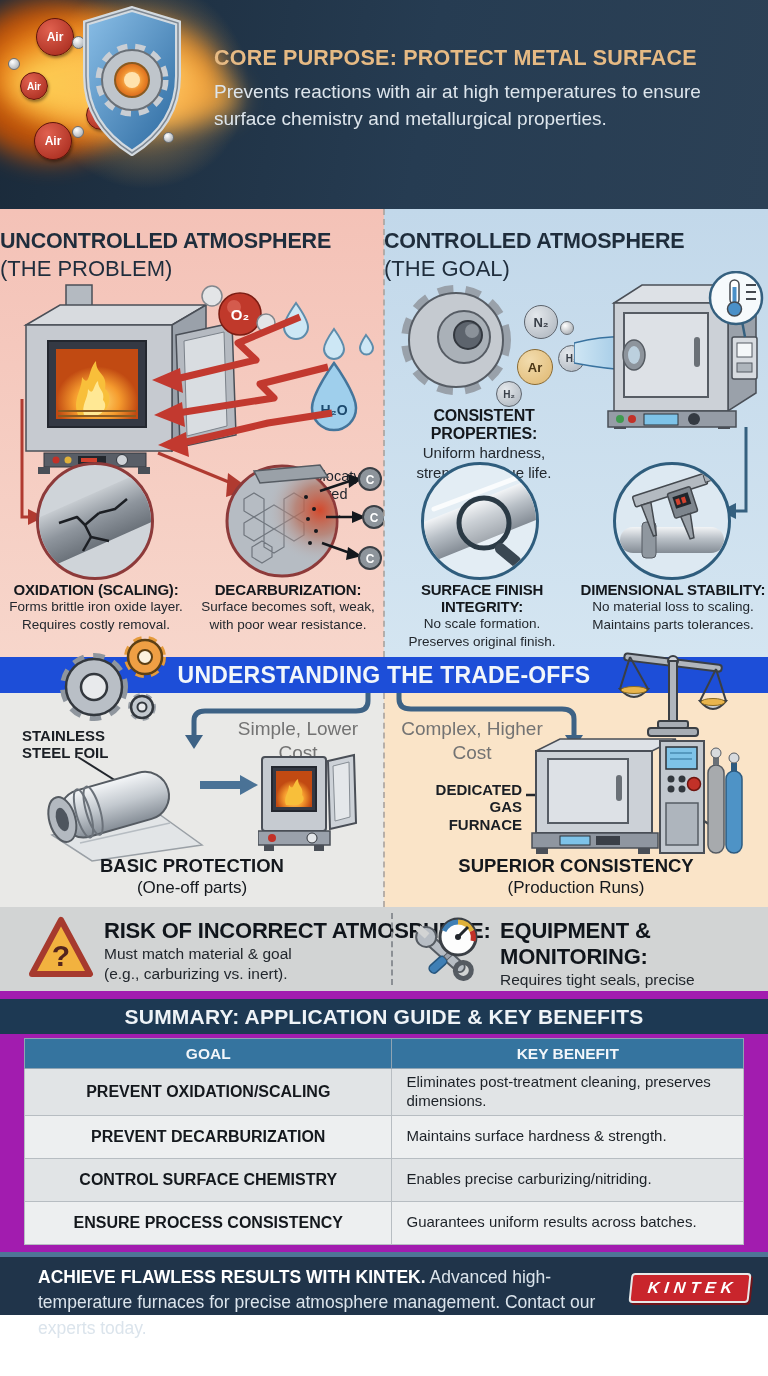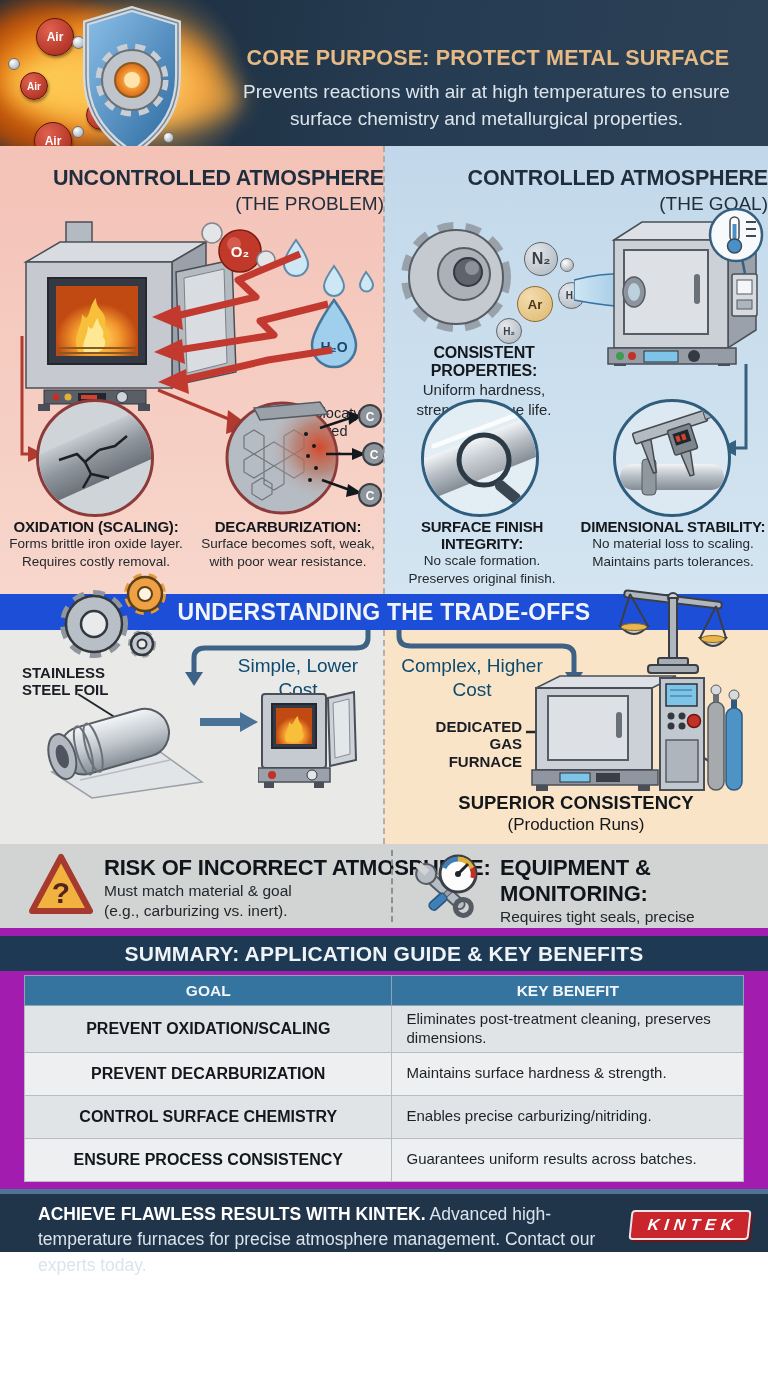--- a/index.html
+++ b/index.html
@@ -7,57 +7,57 @@
   body { font-family:"Liberation Sans", sans-serif; background:#fff; }
   .page { position:relative; width:768px; height:1376px; overflow:hidden; }
   .abs { position:absolute; }
   section { position:relative; width:768px; }
 
   
   .sec-header { height:103px; background:linear-gradient(180deg,#2e6c9c,#35739f); display:flex; align-items:center; justify-content:center; }
   .sec-header h1 { color:#f3f7fa; font-size:38px; line-height:1.12; font-weight:bold; letter-spacing:-.5px; text-align:center; text-shadow:0 2px 3px rgba(0,0,0,.25); }
 
   
-  .sec-hero { height:146px; background:linear-gradient(100deg,#1a2a3a,#263c52 55%,#2c4156); overflow:hidden;text-align:center; }
+  .sec-hero { height:209px; background:linear-gradient(100deg,#1a2a3a,#263c52 55%,#2c4156); overflow:hidden; }
   .flames { left:0; top:0; width:260px; height:161px; }
   .blob { position:absolute; border-radius:50%; filter:blur(12px); }
   .air-mol { position:absolute; border-radius:50%; background:radial-gradient(circle at 35% 30%,#e0614f,#a22619); color:#fff; font-weight:bold; display:flex; align-items:center; justify-content:center; border:1px solid #5e130c; box-shadow:1px 2px 3px rgba(0,0,0,.4); }
   .sphere { position:absolute; border-radius:50%; background:radial-gradient(circle at 35% 30%,#fff,#9aa0a6); border:1px solid #6a7077; }
   .glow { left:40px; top:-20px; width:210px; height:210px; background:radial-gradient(circle,rgba(255,214,130,.6),rgba(255,180,80,.25) 45%,transparent 70%); border-radius:50%; }
   .purpose { left:214px; top:46px; width:548px; }
   .purpose h2 { color:#e6ba84; font-size:21.5px; font-weight:bold; letter-spacing:.2px; }
   .purpose p { margin-top:8px; color:#dde5ec; font-size:19px; line-height:1.42; width:545px; }
 
   
   .sec-columns { height:448px; display:flex; }
   .col { position:relative; width:384px; height:448px; }
   .col-problem { background:linear-gradient(180deg,#f4c2b7,#f7d6cb); }
   .col-goal { background:linear-gradient(180deg,#c2d8ea,#d4e5f1); }
-  .col-title { width:100%; text-align:right; top:20px; color:#1f2d3c; }
+  .col-title { width:100%; text-align:left; top:20px; color:#1f2d3c; }
   .col-title .t1 { font-size:21.5px; font-weight:bold; letter-spacing:-.2px; }
-  .col-title .t2 { font-size:19px; margin-top:2px; }
+  .col-title .t2 { font-size:22px; margin-top:2px; }
   .v-dash { top:0; left:383px; height:100%; border-left:2px dashed #a9a39e; opacity:.8; }
   .circle-ill { border-radius:50%; overflow:hidden; background:#cfd4d9; }
   .circ-red { border:3px solid #8d3a3a; }
   .circ-blue { border:3px solid #2f5d7d; }
   .cap { text-align:center; color:#14181d; }
   .cap b { display:block; font-size:15px; letter-spacing:-.2px; }
   .cap span { display:block; font-size:13.5px; line-height:1.3; color:#23282e; }
   .note { font-size:14.5px; color:#1c222a; text-align:center; line-height:1.25; }
 
   
   .sec-banner { height:36px; background:#1d4ed8; z-index:6; }
   .sec-banner h3 { width:100%; text-align:center; line-height:36px; color:#f2f6fa; font-size:23px; font-weight:bold; letter-spacing:.2px; }
 
   
   .sec-trade { height:214px; display:flex; }
   .trade-col { position:relative; width:384px; height:214px; }
   .trade-left { background:#e9e9e7; }
   .trade-right { background:#fae4c8; }
-  .cost { font-size:19px; color:#0c4a6e; text-align:center; line-height:1.25; }
+  .cost { font-size:19px; color:#737373; text-align:center; line-height:1.25; }
   .small-label { font-weight:bold; font-size:15px; color:#1a1e24; line-height:1.15; }
   .trade-cap { width:100%; text-align:center; color:#14181d; }
   .trade-cap b { font-size:18.5px; display:block; }
   .trade-cap span { font-size:17px; display:block; margin-top:1px; }
 
   
   .sec-risk { height:84px; background:#d2d4d4; }
   .risk-text b { display:block; font-size:22px; color:#10151b; letter-spacing:-.2px; }
   .risk-text span { display:block; font-size:15.5px; color:#22272d; line-height:1.3; }
   .risk-div { top:6px; left:391px; height:72px; border-left:2px dashed #8c9095; }
@@ -301,21 +301,21 @@
       </div>
 
       <svg class="abs" style="left:14px;top:68px;" width="126" height="126" viewBox="0 0 126 126">
         <circle cx="58" cy="63" r="46" fill="none" stroke="#99a1aa" stroke-width="18" stroke-dasharray="14 11"></circle>
         <circle cx="58" cy="63" r="47" fill="#c5cad0" stroke="#565c64" stroke-width="2"></circle>
         <circle cx="66" cy="60" r="26" fill="#aab1b8" stroke="#565c64" stroke-width="2"></circle>
         <circle cx="70" cy="58" r="14" fill="#5d646d" stroke="#33383f" stroke-width="2"></circle>
         <circle cx="74" cy="54" r="7" fill="#8b929a"></circle>
       </svg>
 
-      <div class="abs" style="left:140px;top:96px;width:34px;height:34px;border-radius:50%;background:radial-gradient(circle at 35% 30%,#e4e8ec,#aab2bb);border:1.5px solid #5d646d;display:flex;align-items:center;justify-content:center;font-size:16px;font-weight:bold;color:#3a4049;">
+      <div class="abs" style="left:140px;top:96px;width:34px;height:34px;border-radius:50%;background:radial-gradient(circle at 35% 30%,#e4e8ec,#aab2bb);border:1.5px solid #5d646d;display:flex;align-items:center;justify-content:center;font-size:13px;font-weight:bold;color:#3a4049;">
           <span>N₂</span>
         </div>
       <div class="abs" style="left:133px;top:140px;width:36px;height:36px;border-radius:50%;background:radial-gradient(circle at 35% 30%,#f2dcae,#dfb871);border:1.5px solid #8a6a32;display:flex;align-items:center;justify-content:center;font-size:13px;font-weight:bold;color:#4a3616;">
           <span>Ar</span>
         </div>
       <div class="abs" style="left:112px;top:172px;width:26px;height:26px;border-radius:50%;background:radial-gradient(circle at 35% 30%,#e4e8ec,#aab2bb);border:1.5px solid #5d646d;display:flex;align-items:center;justify-content:center;font-size:10px;font-weight:bold;color:#3a4049;">
           <span>H₂</span>
         </div>
       <div class="abs" style="left:174px;top:136px;width:27px;height:27px;border-radius:50%;background:radial-gradient(circle at 35% 30%,#e4e8ec,#aab2bb);border:1.5px solid #5d646d;display:flex;align-items:center;justify-content:center;font-size:10px;font-weight:bold;color:#3a4049;">
           <span>H₂</span>
@@ -498,20 +498,24 @@
         <path d="M28 56 C25 48 31 44 31 36 C36 43 35 33 40 30 C40 38 46 38 44 46 C48 50 44 55 39 56 Z" fill="#f8bf3a"></path>
         <polygon points="70,12 96,6 98,74 72,80" fill="#cdd2d8" stroke="#4a4f57" stroke-width="2"></polygon>
         <polygon points="75,17 91,13 92,68 77,72" fill="#e4e7ea" stroke="#868d94" stroke-width="1"></polygon>
         <rect x="0" y="82" width="72" height="14" fill="#9aa1ab" stroke="#4a4f57" stroke-width="1.5"></rect>
         <circle cx="14" cy="89" r="4" fill="#c23128"></circle>
           <circle cx="54" cy="89" r="5" fill="#e4e7ea" stroke="#33373e"></circle>
         <rect x="6" y="96" width="10" height="6" fill="#4a4f57"></rect>
           <rect x="56" y="96" width="10" height="6" fill="#4a4f57"></rect>
       </svg>
 
+      <div class="abs trade-cap" style="top:162px;">
+        <b>BASIC PROTECTION</b>
+        <span>(One-off parts)</span>
+      </div>
     </div>
 
     <div class="trade-col trade-right">
       <svg class="abs" style="left:0;top:0;" width="210" height="58" viewBox="0 0 210 58">
         <path d="M15 0 V6 Q15 16 27 16 H178 Q190 16 190 26 V42" stroke="#3d6285" stroke-width="5" fill="none"></path>
         <polygon points="181,42 199,42 190,56" fill="#3d6285"></polygon>
       </svg>
       <div class="abs cost" style="left:16px;top:24px;width:144px;">Complex, Higher Cost</div>
       <div class="abs small-label" style="left:32px;top:88px;width:106px;text-align:right;">DEDICATED GAS FURNACE</div>
       <svg class="abs" style="left:142px;top:98px;" width="40" height="8" viewBox="0 0 40 8">

